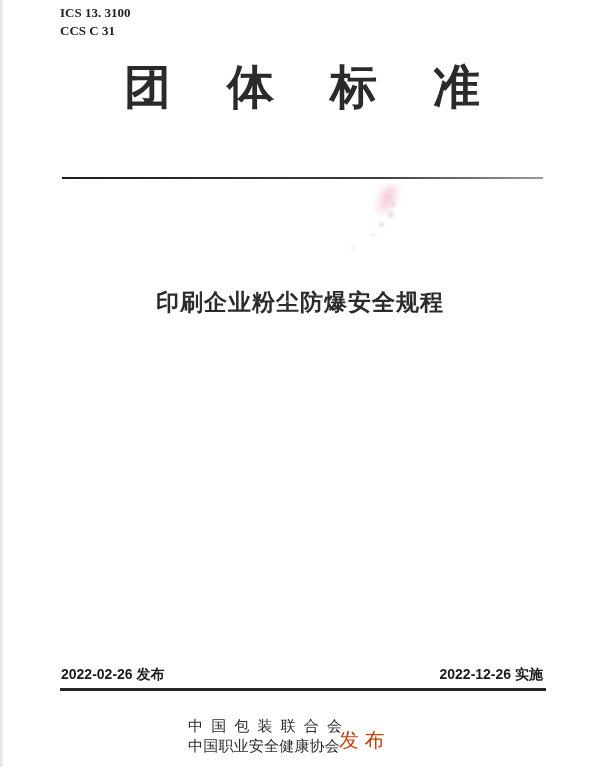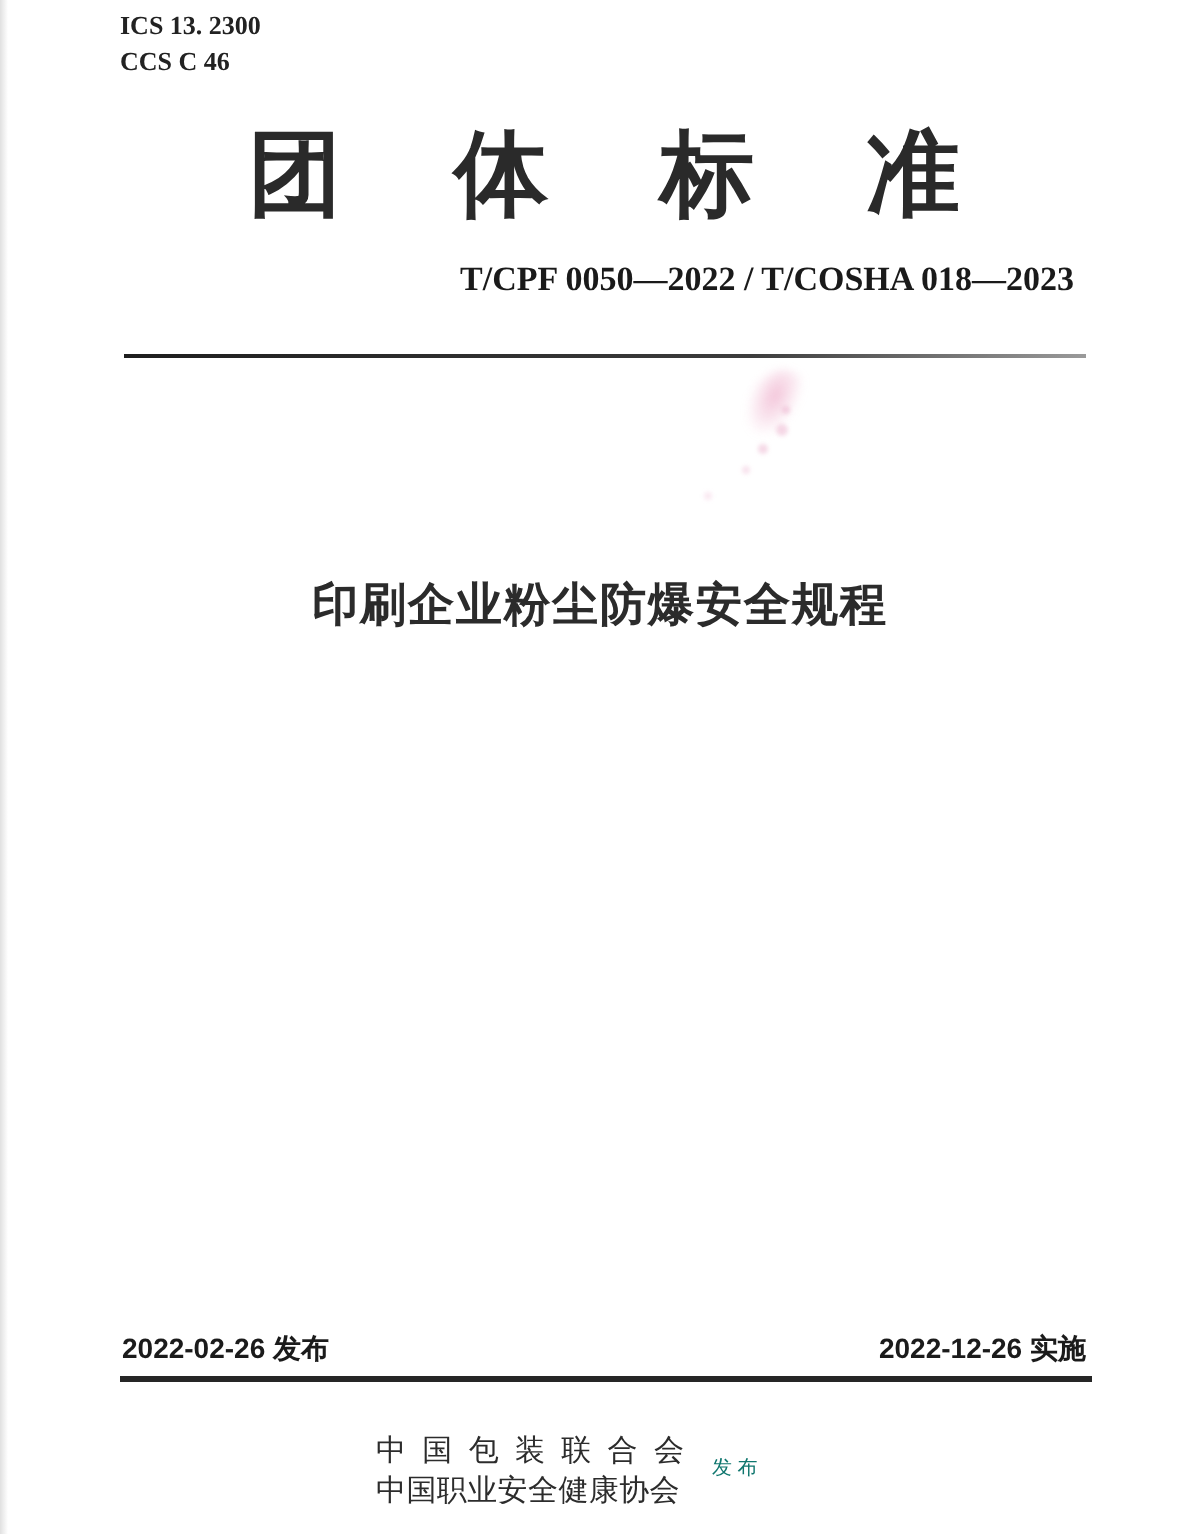--- a/index.html
+++ b/index.html
@@ -125,46 +125,45 @@
     justify-content: space-between;
     width: 100%;
   }
   .publisher-line2 {
     margin-top: 1px;
     letter-spacing: 0.2px;
     white-space: nowrap;
   }
   .publish-label {
     position: absolute;
-    left: 356px; top: 727px;
-    font-size: 10px;
-    color: #0f766e;
+    left: 339px; top: 727px;
+    font-size: 20px;
+    color: #c2410c;
     white-space: nowrap;
   }
 </style>
 </head>
 <body>
 
 <div class="page">
 
   <div class="scan-edge"></div>
 
   <div class="ics-block">
-    <div>ICS 13. 2300</div>
-    <div>CCS C 46</div>
+    <div>ICS 13. 3100</div>
+    <div>CCS C 31</div>
   </div>
 
   <div class="standard-type">
       <span>团</span>
       <span>体</span>
       <span>标</span>
       <span>准</span>
     </div>
 
-  <div class="standard-numbers">T/CPF 0050—2022 / T/COSHA 018—2023</div>
 
   <div class="rule-top"></div>
 
   <div class="title-zh">印刷企业粉尘防爆安全规程</div>
 
 
   <div>
     <div class="smudge smudge-main"></div>
     <div class="smudge smudge-dot dot1"></div>
     <div class="smudge smudge-dot dot2"></div>

